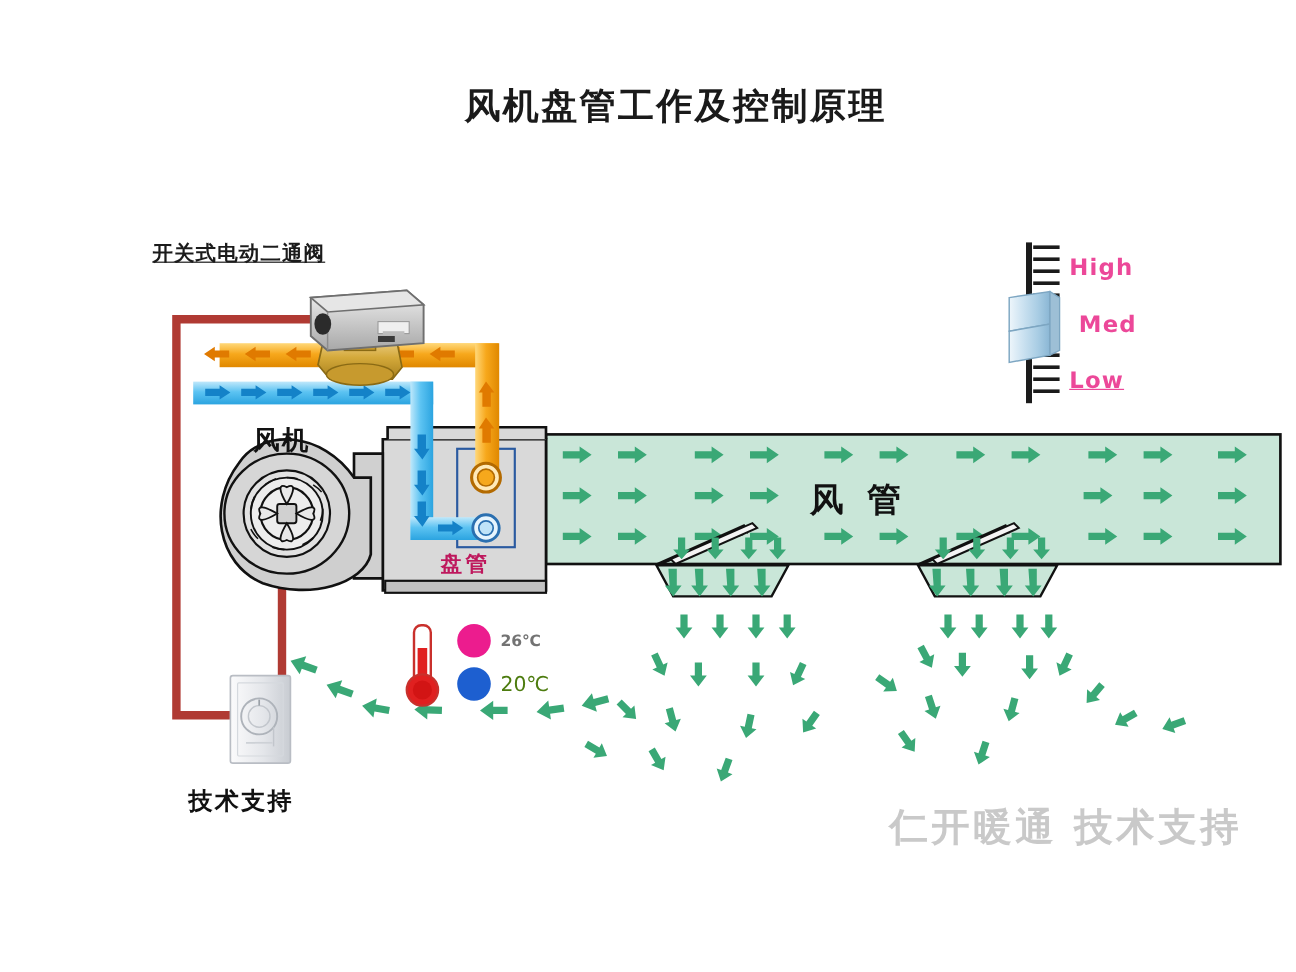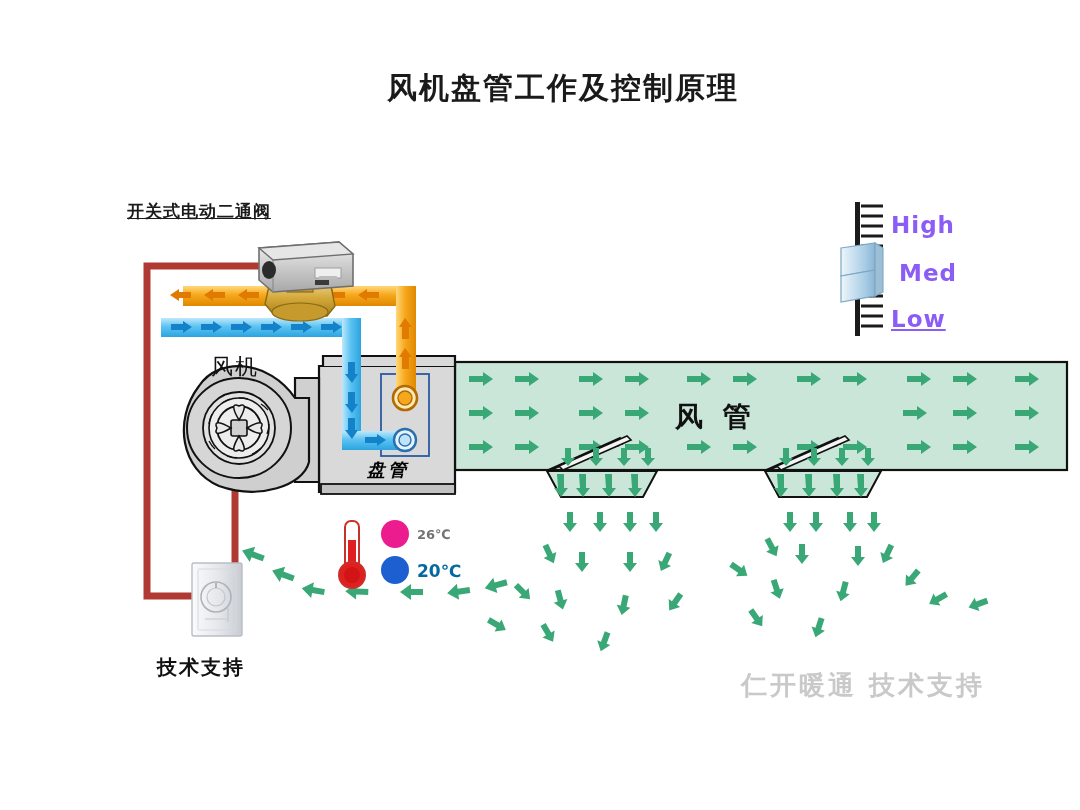--- a/index.html
+++ b/index.html
@@ -9,31 +9,31 @@
   }
   #stage{position:absolute;left:0;top:0;width:972px;height:810px;background:#fff;margin-left:23px;}
   #svgroot{position:absolute;left:0;top:0;}
   .lbl{position:absolute;white-space:nowrap;}
   #title{
     left:0;top:68px;width:1080px;text-align:center;
     font-size:30px;font-weight:bold;color:#1a1a1a;letter-spacing:2px;
     font-family:"DejaVu Sans","Liberation Sans",sans-serif;
   }
   #valve-label{left:104px;top:200px;font-size:17px;font-weight:bold;color:#1b1b1b;letter-spacing:1px;text-decoration:underline;}
-  #fan-label{left:188px;top:352px;font-size:22px;font-weight:normal;color:#121212;letter-spacing:2px;}
-  #coil-label{left:344px;top:458px;font-size:18px;font-weight:bold;color:#000000;letter-spacing:3px;font-style:italic;}
+  #fan-label{left:188px;top:352px;font-size:22px;font-weight:bold;color:#121212;letter-spacing:2px;}
+  #coil-label{left:344px;top:458px;font-size:18px;font-weight:bold;color:#be185d;letter-spacing:3px;}
   #duct-label{left:652px;top:398px;font-size:28px;font-weight:bold;color:#111;letter-spacing:5px;}
   #thermostat-label{left:134px;top:654px;font-size:20px;font-weight:bold;color:#111;letter-spacing:2px;}
-  #watermark{left:718px;top:668px;font-size:26px;color:#c9c9c9;letter-spacing:3px;font-weight:bold;}
-  .speed-lbl{font-size:23px;font-weight:bold;color:#8b5cf6;letter-spacing:1px;}
+  #watermark{left:718px;top:668px;font-size:32px;color:#c9c9c9;letter-spacing:3px;font-weight:bold;}
+  .speed-lbl{font-size:19px;font-weight:bold;color:#ec4899;letter-spacing:1px;}
   #speed-high{left:868px;top:212px;}
   #speed-med{left:876px;top:260px;}
   #speed-low{left:868px;top:306px;text-decoration:underline;}
   #temp-hot{left:394px;top:527px;font-size:13px;font-weight:bold;color:#737373;letter-spacing:0px;}
-  #temp-cold{left:394px;top:561px;font-size:17px;font-weight:bold;color:#0369a1;letter-spacing:0px;}
+  #temp-cold{left:394px;top:561px;font-size:17px;font-weight:normal;color:#4d7c0f;letter-spacing:0px;}
 </style>
 </head>
 <body>
 
 <div id="stage">
 
   <svg id="svgroot" width="1080" height="810" viewBox="0 0 1080 810">
     <defs>
       <linearGradient id="gradHot" x1="0" y1="0" x2="0" y2="1">
         <stop offset="0%" stop-color="#ffd87a"></stop>

